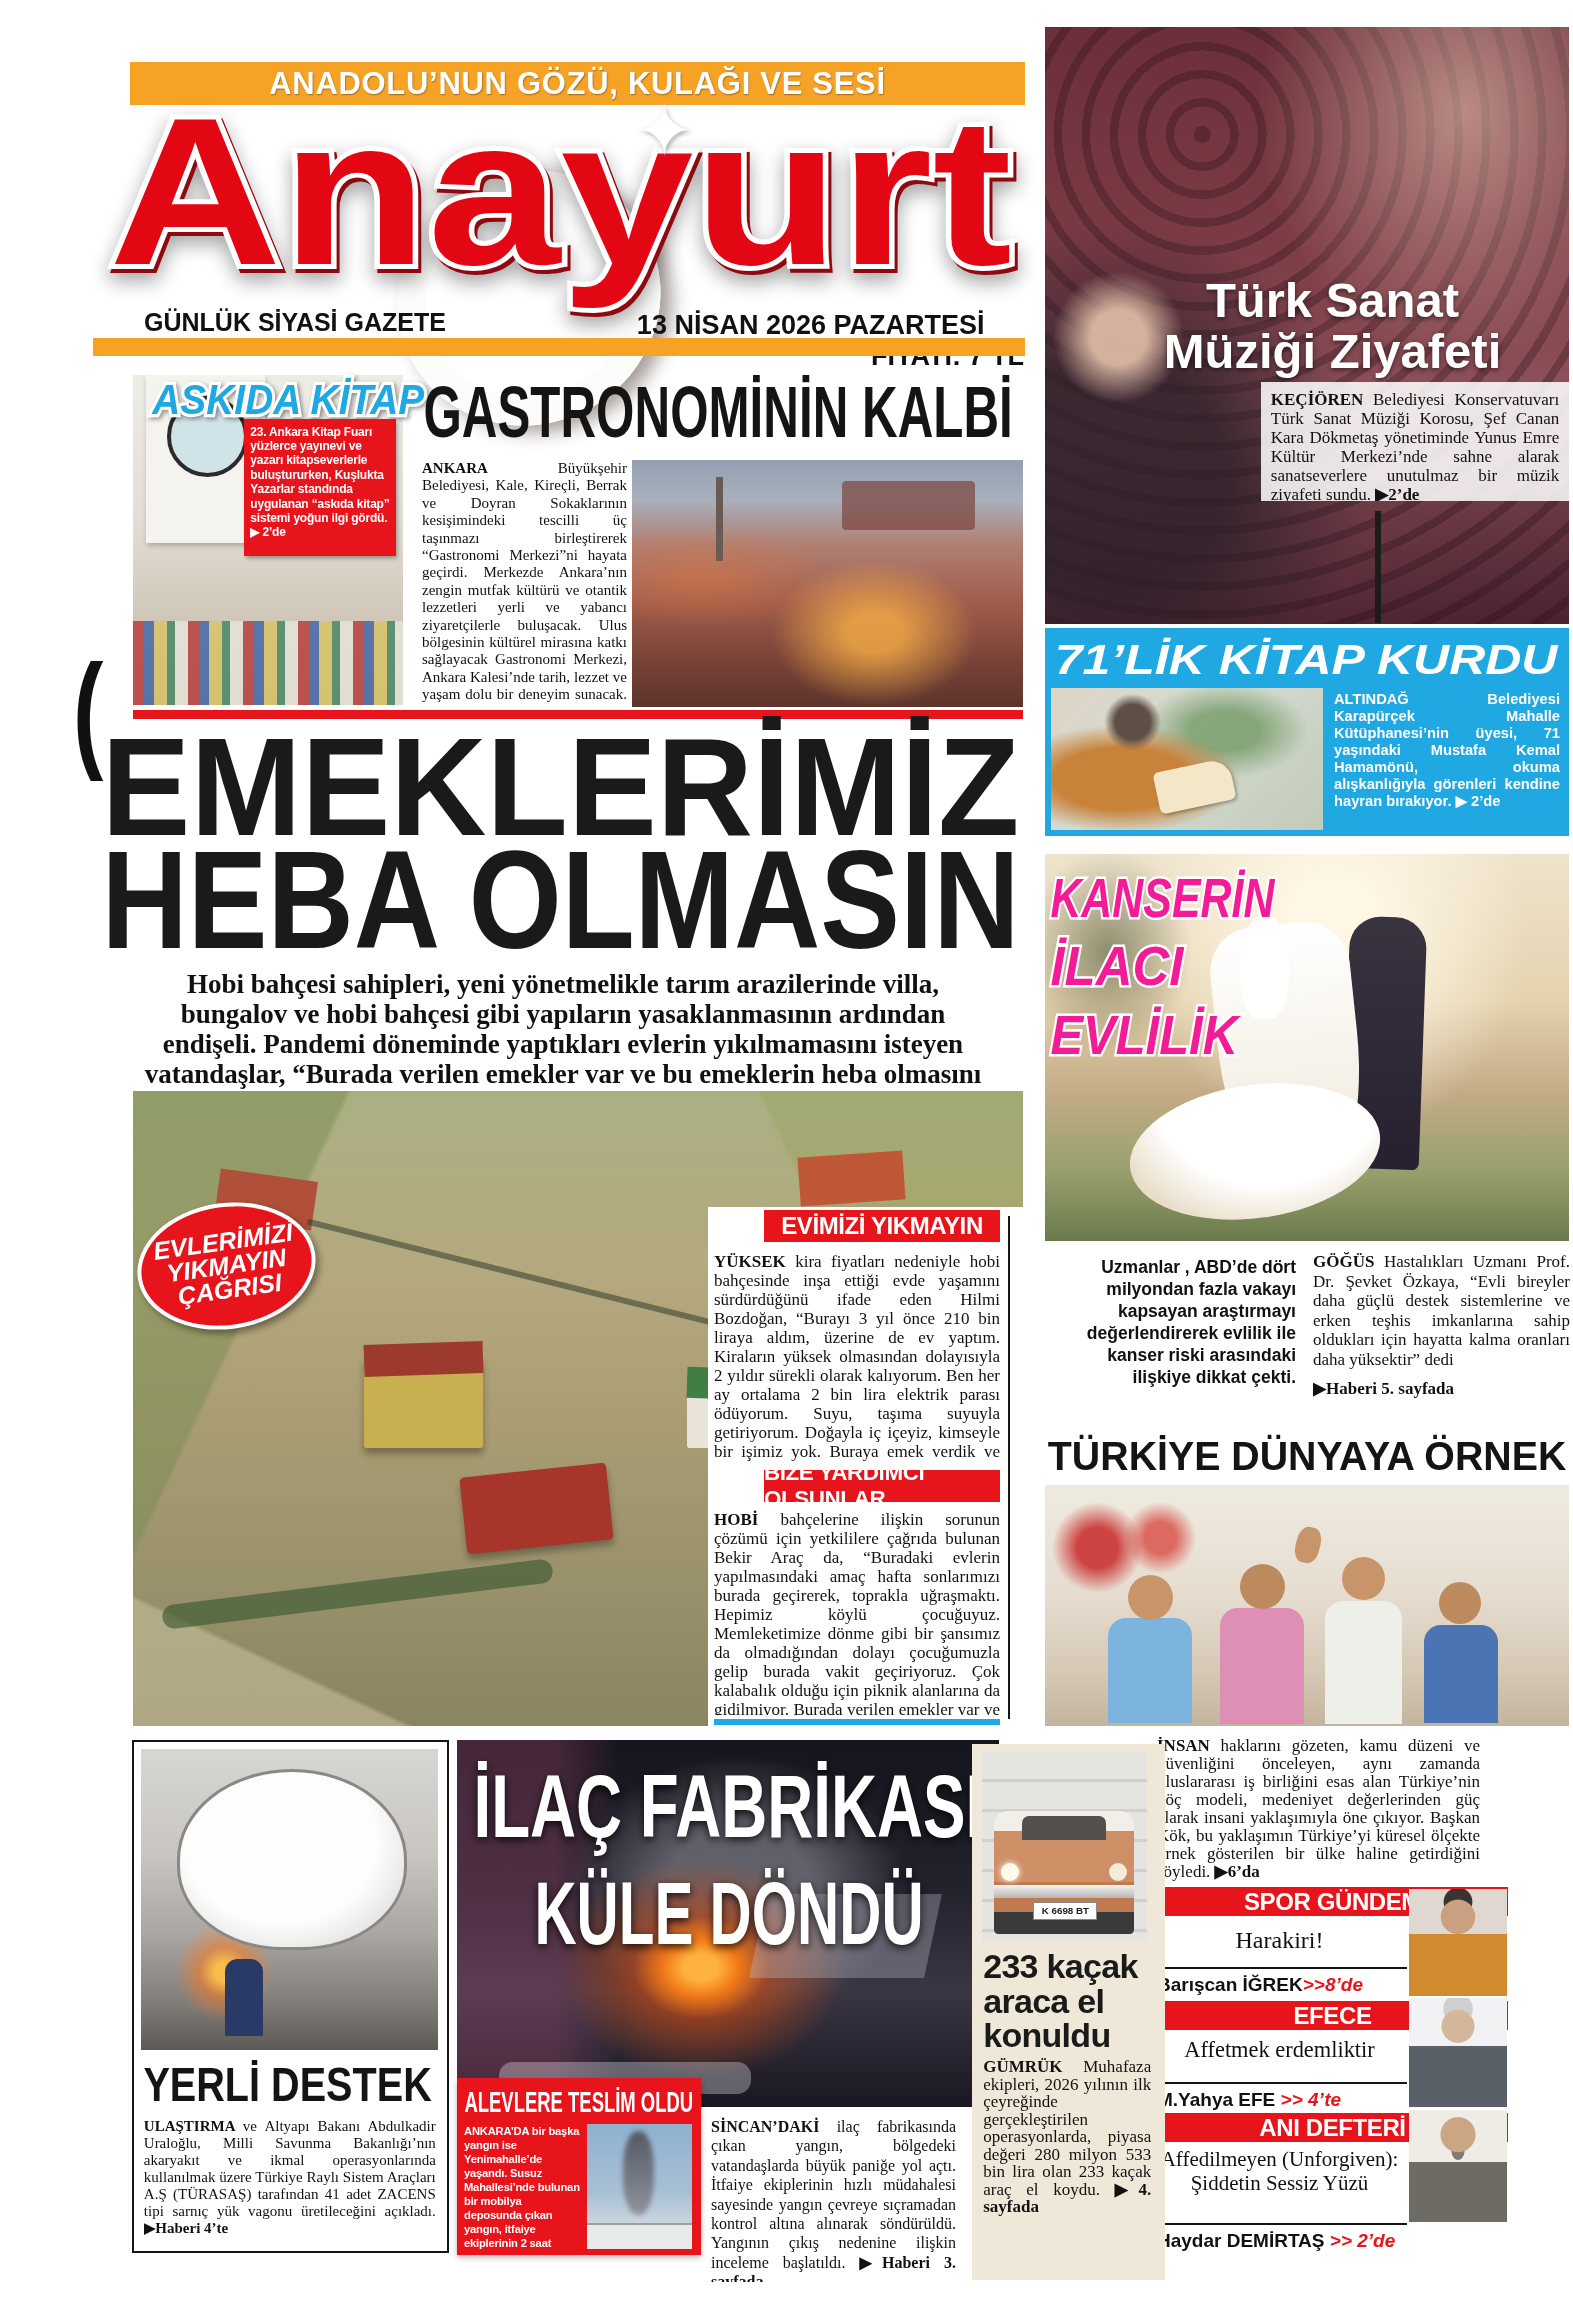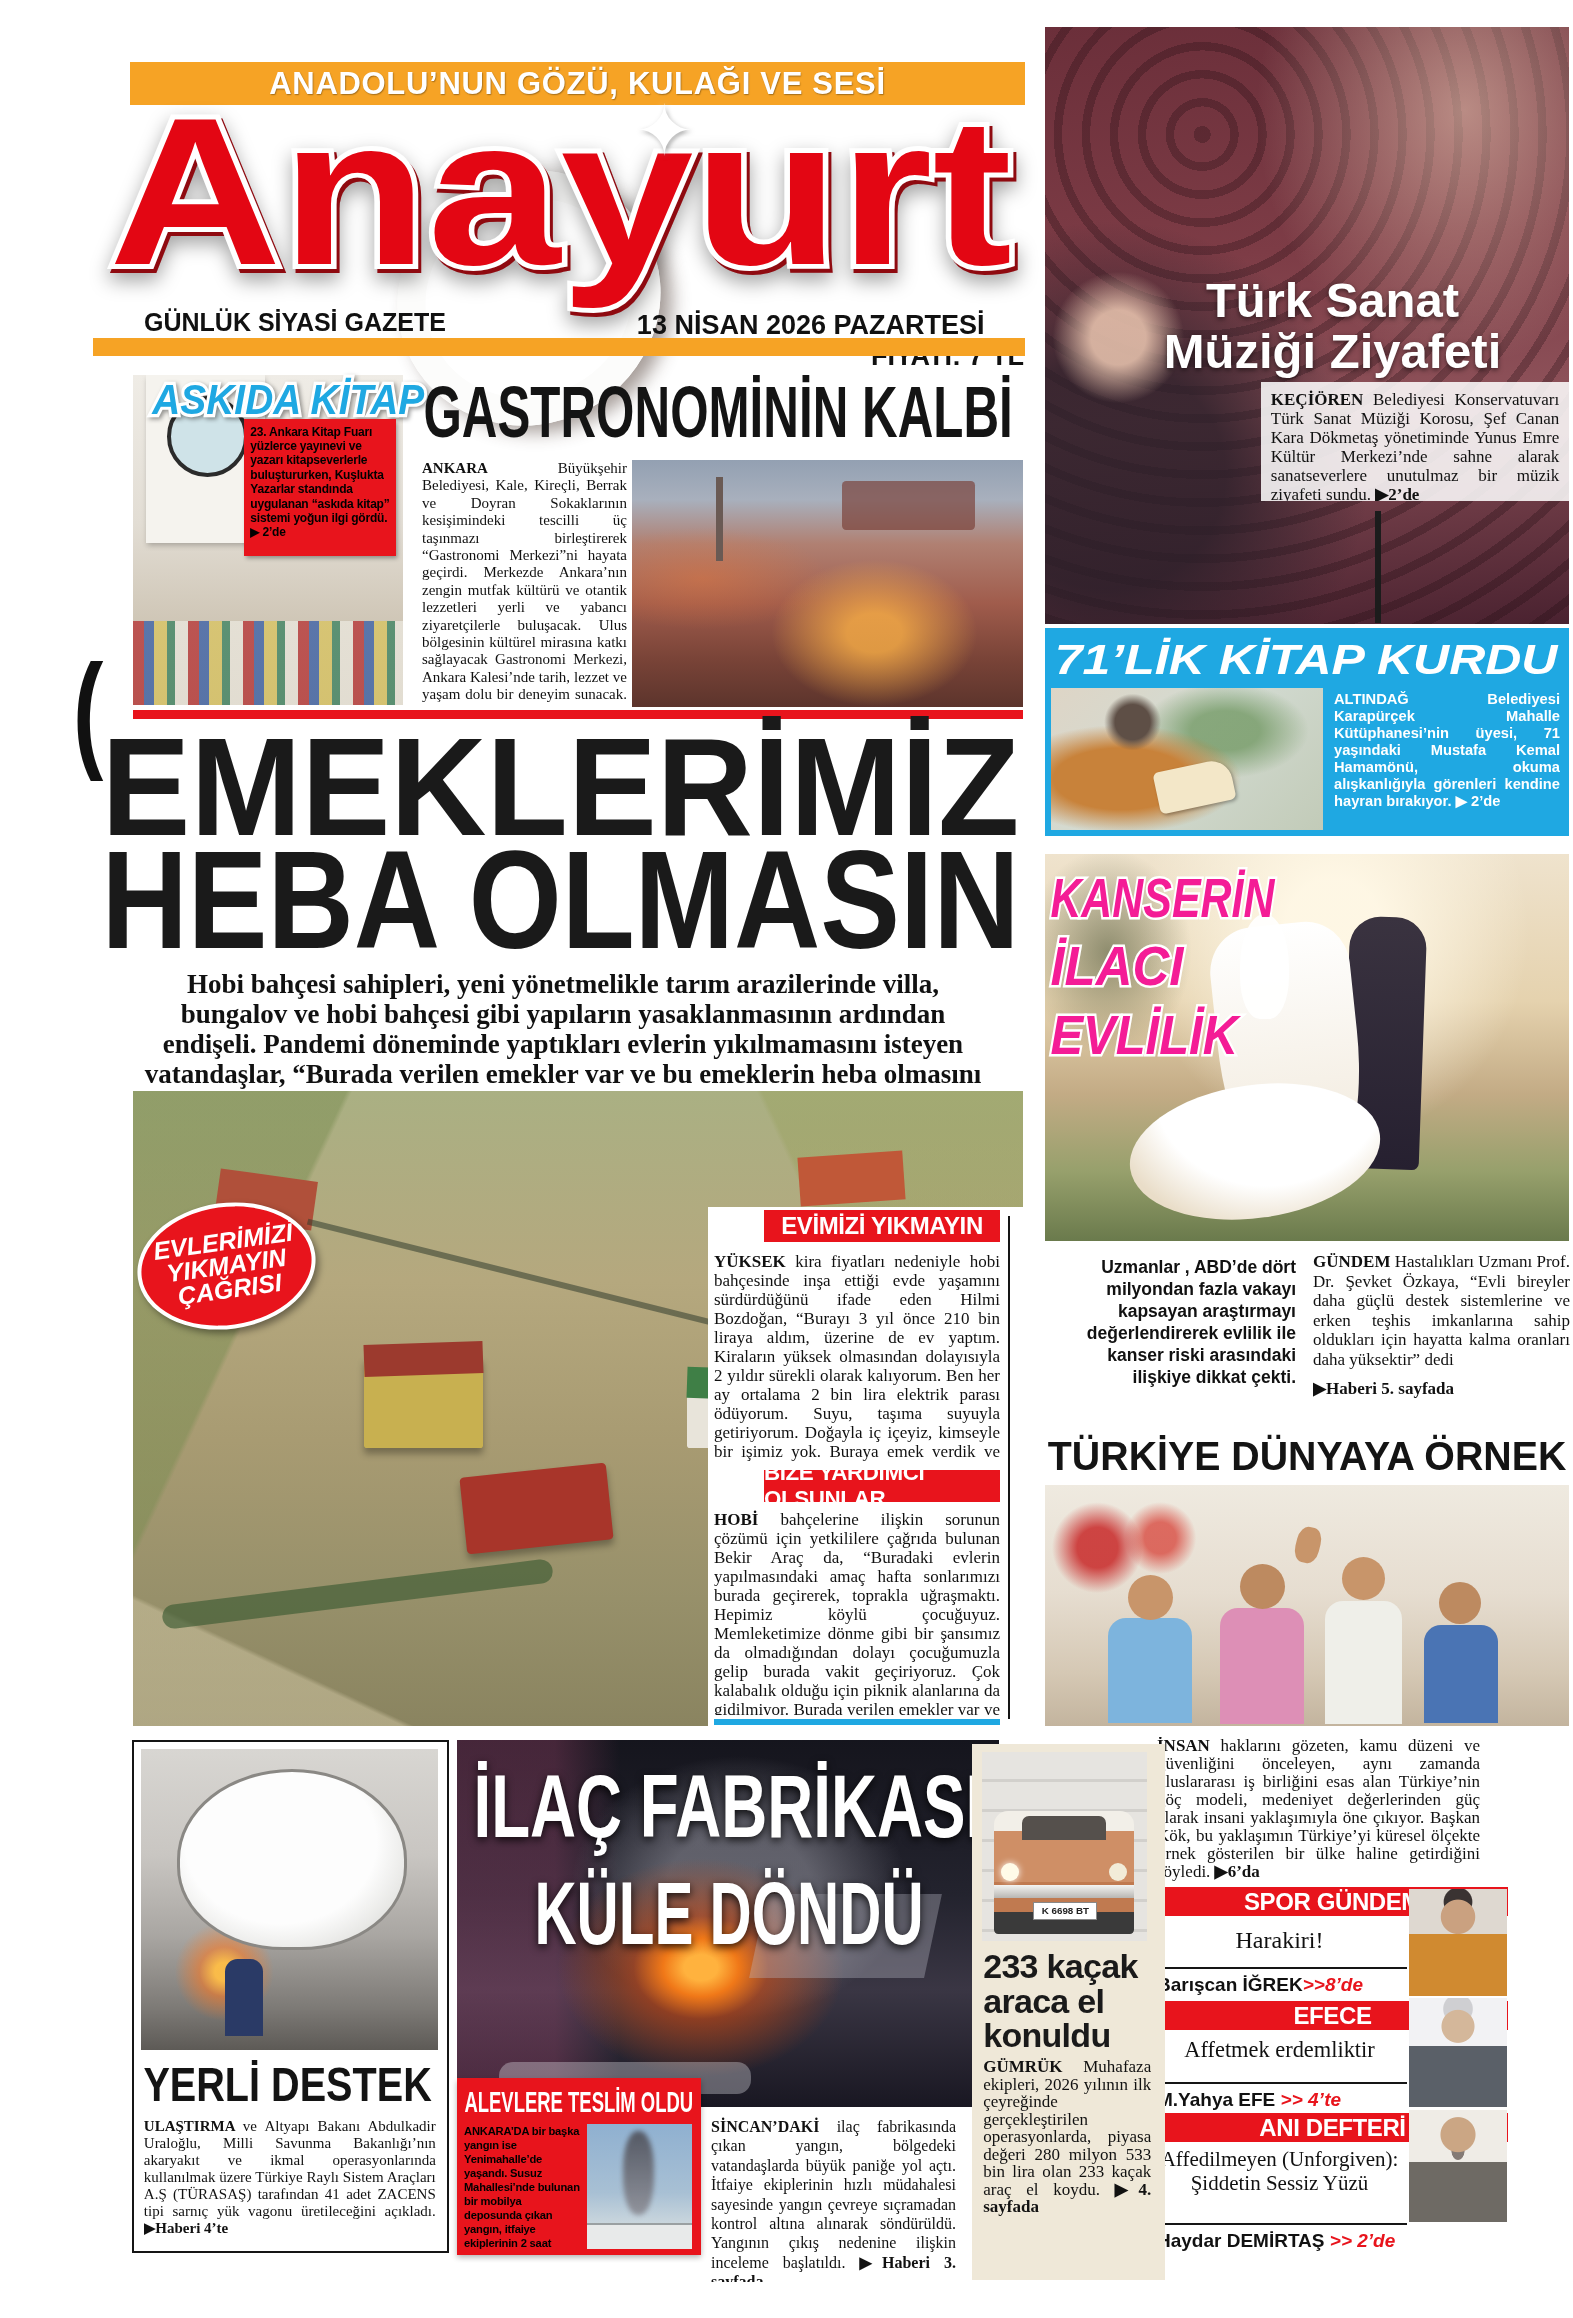--- a/index.html
+++ b/index.html
@@ -11,21 +11,21 @@
   .just{text-align:justify;text-justify:inter-word;}
   b.lead{font-weight:bold;}
   .banner{position:absolute;background:#e8141c;color:#fff;font-weight:bold;
           display:flex;align-items:center;justify-content:center;letter-spacing:-0.4px;}
   svg.hl text{font-family:"Liberation Sans",sans-serif;font-weight:bold;}
   svg.hl{position:absolute;overflow:visible;}
   .ref{font-weight:bold;}
   .colref{color:#e8141c;font-weight:bold;font-style:italic;}
   .colrule{position:absolute;height:2.1px;background:#151515;}
   .vline{position:absolute;width:2.1px;background:#151515;}
-  .redbox{background:#e8141c;color:#000000;font-weight:bold;}
+  .redbox{background:#e8141c;color:#ffffff;font-weight:bold;}
   .shadowtxt{text-shadow:0 2.1px 5.6px rgba(0,0,0,.55);}
 </style>
 </head>
 <body>
 
 <div id="page">
 
   <div class="abs" style="left:0;top:0;width:1031px;height:365px;padding-left:40px;">
     <div class="abs" style="left:130px;top:62px;width:895px;height:43px;background:#F6A325;display:flex;align-items:center;justify-content:center;">
       <span style="color:#fff;font-weight:bold;font-size:31px;letter-spacing:0.7px;text-shadow:0.7px 1.4px 1.4px rgba(0,0,0,.35);">ANADOLU’NUN GÖZÜ, KULAĞI VE SESİ</span>
@@ -178,21 +178,21 @@
     <text x="2" y="76" font-size="80" font-style="italic" textLength="320" lengthAdjust="spacingAndGlyphs" fill="#F41C96" stroke="#ffffff" stroke-width="7" paint-order="stroke">KANSERİN</text>
   </svg>
   <svg class="hl" style="left:1049px;top:932px;" width="231" height="65" viewBox="0 0 330 92">
     <text x="2" y="76" font-size="80" font-style="italic" textLength="190" lengthAdjust="spacingAndGlyphs" fill="#F41C96" stroke="#ffffff" stroke-width="7" paint-order="stroke">İLACI</text>
   </svg>
   <svg class="hl" style="left:1049px;top:1001px;" width="231" height="65" viewBox="0 0 330 92">
     <text x="2" y="76" font-size="80" font-style="italic" textLength="268" lengthAdjust="spacingAndGlyphs" fill="#F41C96" stroke="#ffffff" stroke-width="7" paint-order="stroke">EVLİLİK</text>
   </svg>
   <div class="abs" style="left:1046px;top:1256px;width:250px;height:137px;font-size:17.5px;line-height:22px;font-weight:bold;text-align:right;overflow:hidden;">Uzmanlar , ABD’de dört milyondan fazla vakayı kapsayan araştırmayı değerlendirerek evlilik ile kanser riski arasındaki ilişkiye dikkat çekti.</div>
   <div class="abs serif just" style="left:1313px;top:1252px;width:257px;height:161px;font-size:17px;line-height:19.6px;overflow:hidden;">
-    <b class="lead">GÜNDEM </b>
+    <b class="lead">GÖĞÜS </b>
     <span>Hastalıkları Uzmanı Prof. Dr. Şevket Özkaya, “Evli bireyler daha güçlü destek sistemlerine ve erken teşhis imkanlarına sahip oldukları için hayatta kalma oranları daha yüksektir” dedi</span>
     <div class="ref" style="margin-top:9px;">▶Haberi 5. sayfada</div>
   </div>
 
   <svg class="hl" style="left:1045px;top:1432px;" width="527" height="46" viewBox="0 0 752 66">
     <text x="2" y="54" font-size="58" textLength="744" lengthAdjust="spacingAndGlyphs" fill="#141414">TÜRKİYE DÜNYAYA ÖRNEK</text>
   </svg>
   <div class="photo" style="left:1045px;top:1485px;width:524px;height:241px;background:
        radial-gradient(circle at 10% 26%, rgba(200,40,40,.85) 0 4%, transparent 9%),
        radial-gradient(circle at 22% 22%, rgba(215,65,55,.75) 0 3.5%, transparent 8%),

